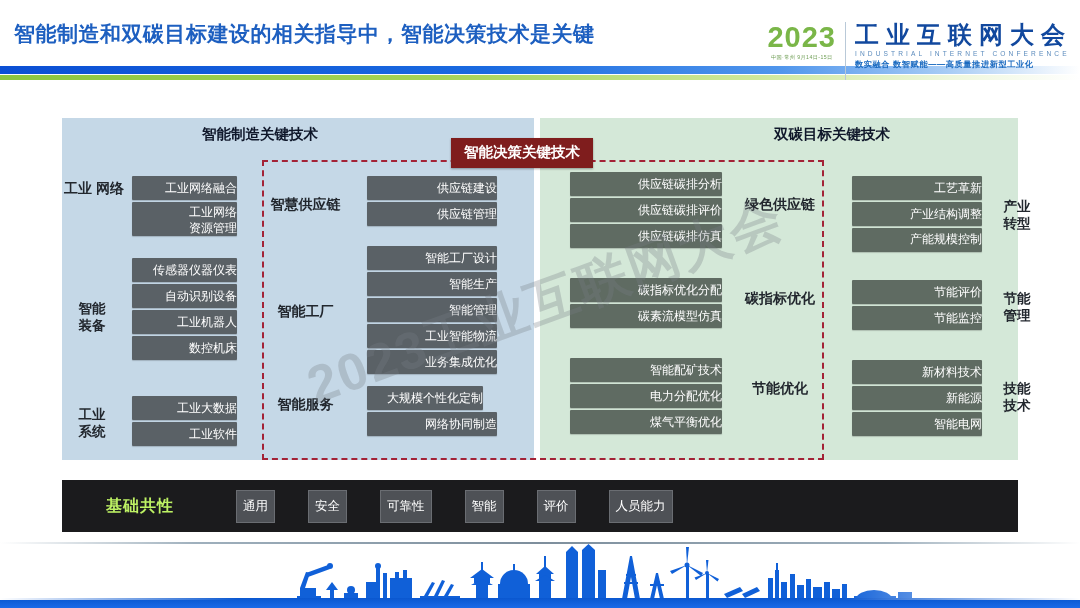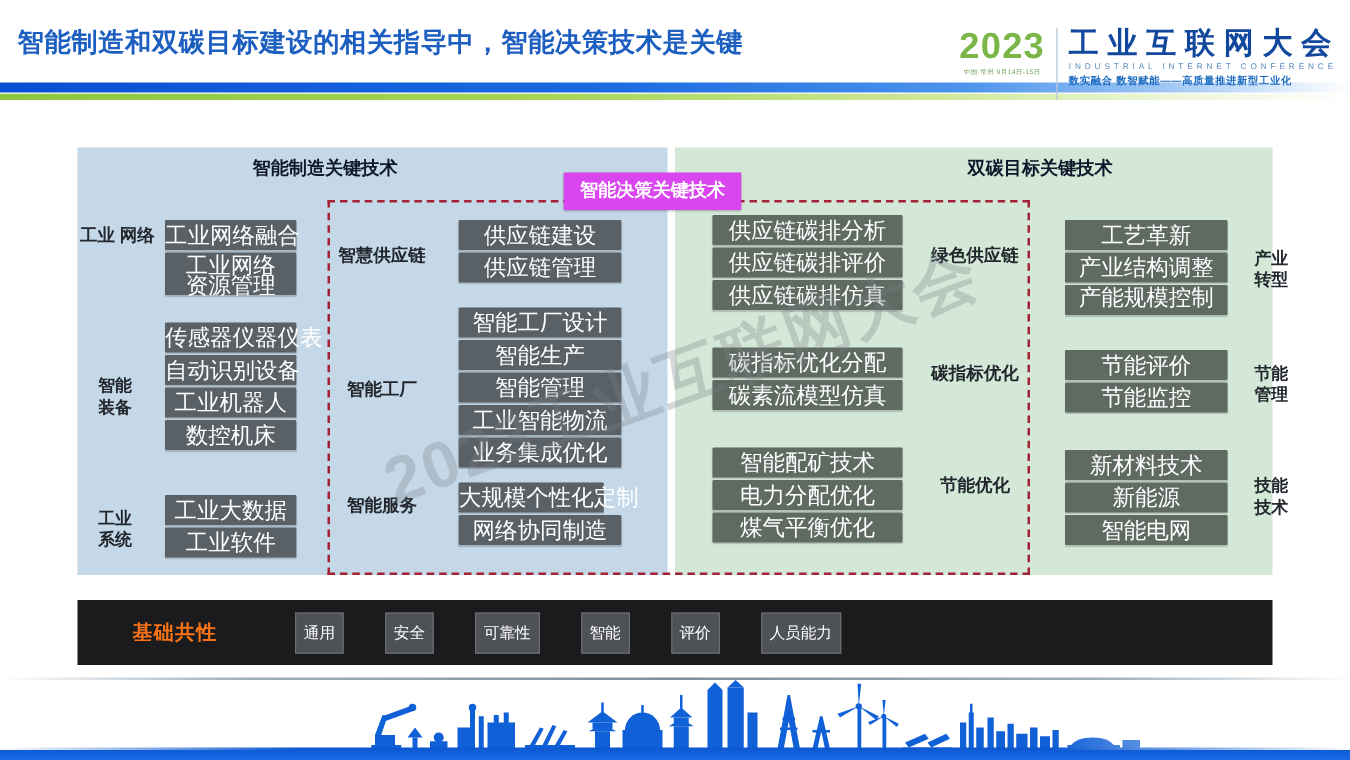--- a/index.html
+++ b/index.html
@@ -54,21 +54,21 @@
   .panel-heading {
     position: absolute; top: 7px; font-size: 14.5px; font-weight: 700;
     color: #0f172a; white-space: nowrap; z-index: 6;
   }
   #heading-smart { left: 140px; }
   #heading-carbon { left: 712px; }
 
   
   #badge-decision {
     position: absolute; left: 389px; top: 20px; z-index: 9;
-    background: #d946ef; color: #ffffff;
+    background: #7f1d1d; color: #ffffff;
     font-size: 14.5px; font-weight: 700;
     padding: 5px 13px 6px; white-space: nowrap;
     box-shadow: 0 1px 2px rgba(0,0,0,.35);
   }
 
   
   #dashed-frame {
     position: absolute; left: 200px; top: 42px; width: 562px; height: 300px;
     border: 2px dashed #a32236; z-index: 7; pointer-events: none;
   }
@@ -84,35 +84,35 @@
   
   .grp-label {
     position: absolute; z-index: 6; font-size: 13.5px; font-weight: 700;
     color: #22272e; line-height: 17px; white-space: nowrap; text-align: center;
   }
   .grp-label.wide { font-size: 14px; }
 
   
   .chip {
     position: absolute; z-index: 5; height: 24px; line-height: 24px;
-    text-align: center; color: #ffffff; font-size: 18px;
+    text-align: right; color: #ffffff; font-size: 12px;
     background: #5a6166; border-radius: 1px; white-space: nowrap;
     box-shadow: 0 1px 1px rgba(0,0,0,.18);
   }
   .chip.green-zone { background: #5f6b62; }
   .chip.two-line { height: 34px; line-height: 16px; padding-top: 2px; }
   .chip.two-line span { display: block; }
 
   
   #base-bar {
     position: absolute; left: 62px; top: 480px; width: 956px; height: 52px;
     background: #1b1b1d; display: flex; align-items: center;
   }
   #base-title {
-    margin-left: 44px; color: #f97316; font-size: 16px; font-weight: 700;
+    margin-left: 44px; color: #bef264; font-size: 16px; font-weight: 700;
     letter-spacing: 1px; white-space: nowrap;
   }
   #base-tags { display: flex; align-items: center; gap: 33px; margin-left: 62px; }
   .base-tag {
     background: #4e5156; color: #ffffff; font-size: 12.5px;
     padding: 7px 6px; white-space: nowrap; border: 1px solid #6a6d72;
   }
 
   
   #footer { position: absolute; left: 0; bottom: 0; width: 1080px; height: 66px; }

